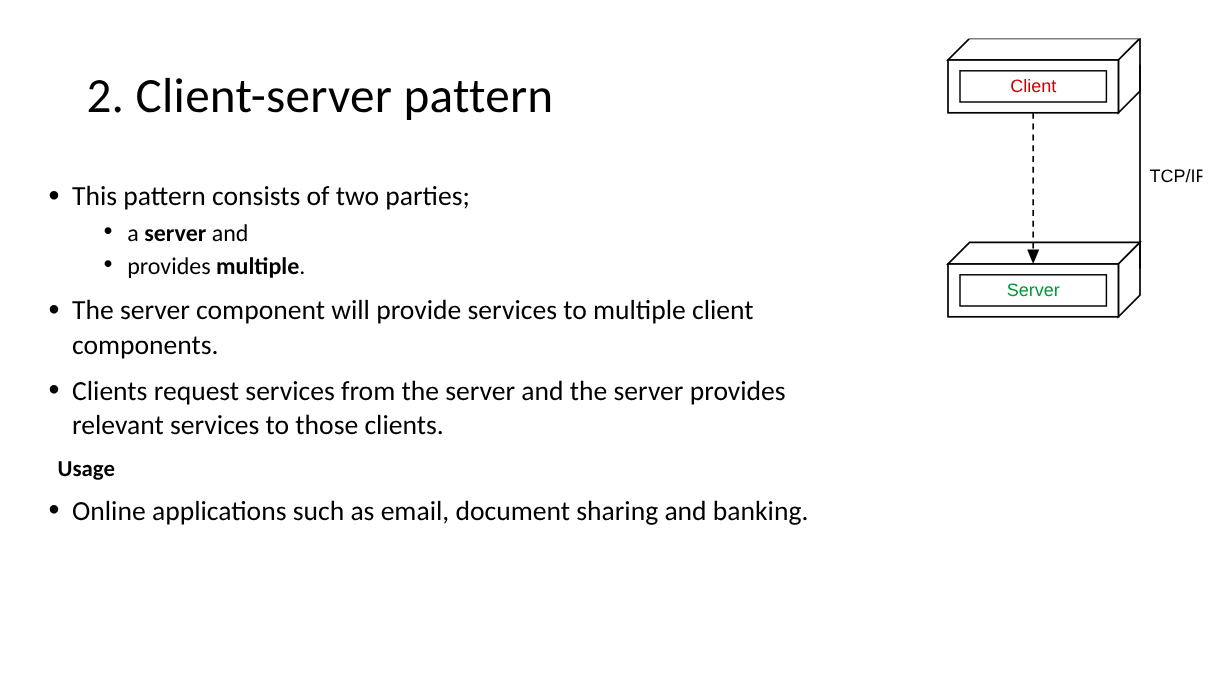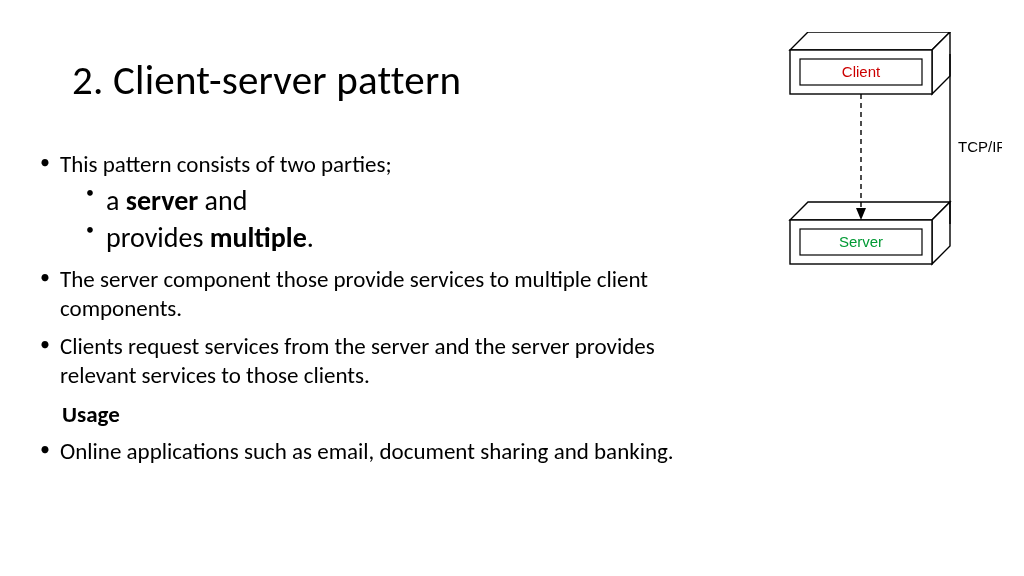--- a/index.html
+++ b/index.html
@@ -39,34 +39,34 @@
       top: 0;
       font-size: 20px;
     }
     .content ul ul {
       margin-top: 4px;
       margin-left: 24px;
     }
     .content ul ul li {
       position: relative;
       padding-left: 22px;
-      font-size: 28px;
+      font-size: 20px;
       margin-bottom: 2px;
     }
     .content ul ul li::before {
       content: "•";
       position: absolute;
       left: 2px;
       top: 0;
       font-size: 16px;
     }
     .usage-heading {
       font-weight: 700;
-      font-size: 23px;
-      margin: 4px 0 8px 26px;
+      font-size: 19px;
+      margin: 4px 0 8px 12px;
     }
     .bold { font-weight: 700; }
     .diagram {
       position: absolute;
       top: 32px;
       right: 22px;
       width: 230px;
       height: 240px;
     }
     .diagram svg { display: block; }
@@ -82,21 +82,21 @@
       <span>This pattern consists of two parties;</span>
       <ul>
         <li>
           <span> a </span><span class="bold">server</span><span> and</span>
         </li>
         <li>
           <span>provides </span><span class="bold">multiple</span><span>.</span>
         </li>
       </ul>
     </li>
-    <li>The server component those provide services to multiple client components.</li>
+    <li>The server component will provide services to multiple client components.</li>
     <li> Clients request services from the server and the server provides relevant services to those clients.</li>
   </ul>
   <div class="usage-heading">Usage</div>
   <ul>
     <li>Online applications such as email, document sharing and banking.</li>
   </ul>
 </div>
 
 <div class="diagram">
   <svg width="230" height="240" viewBox="0 0 230 240">

